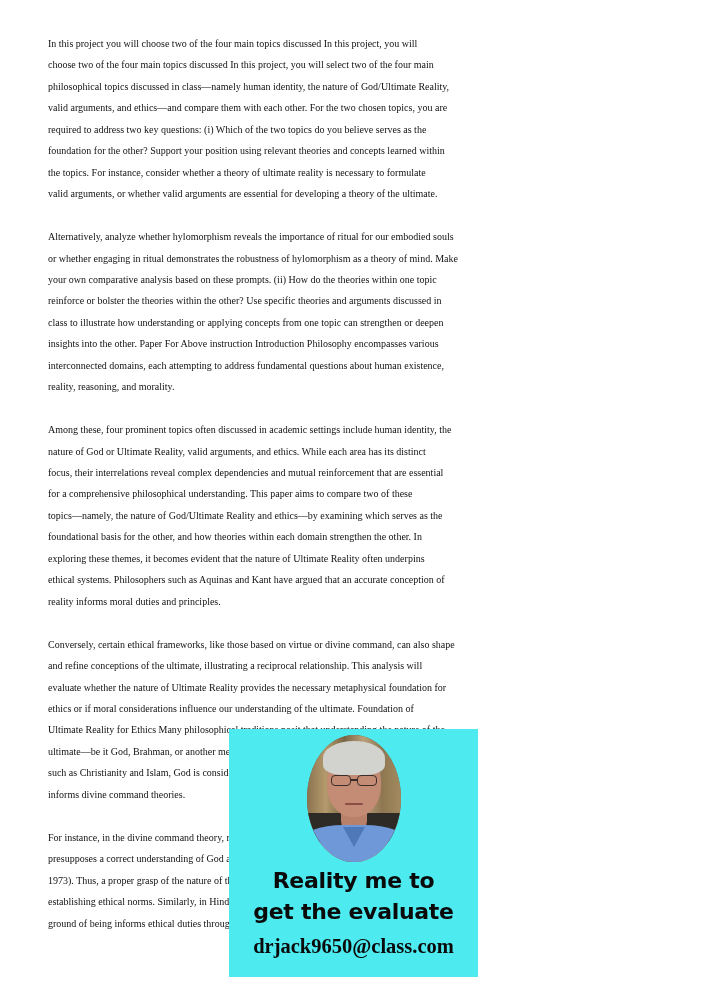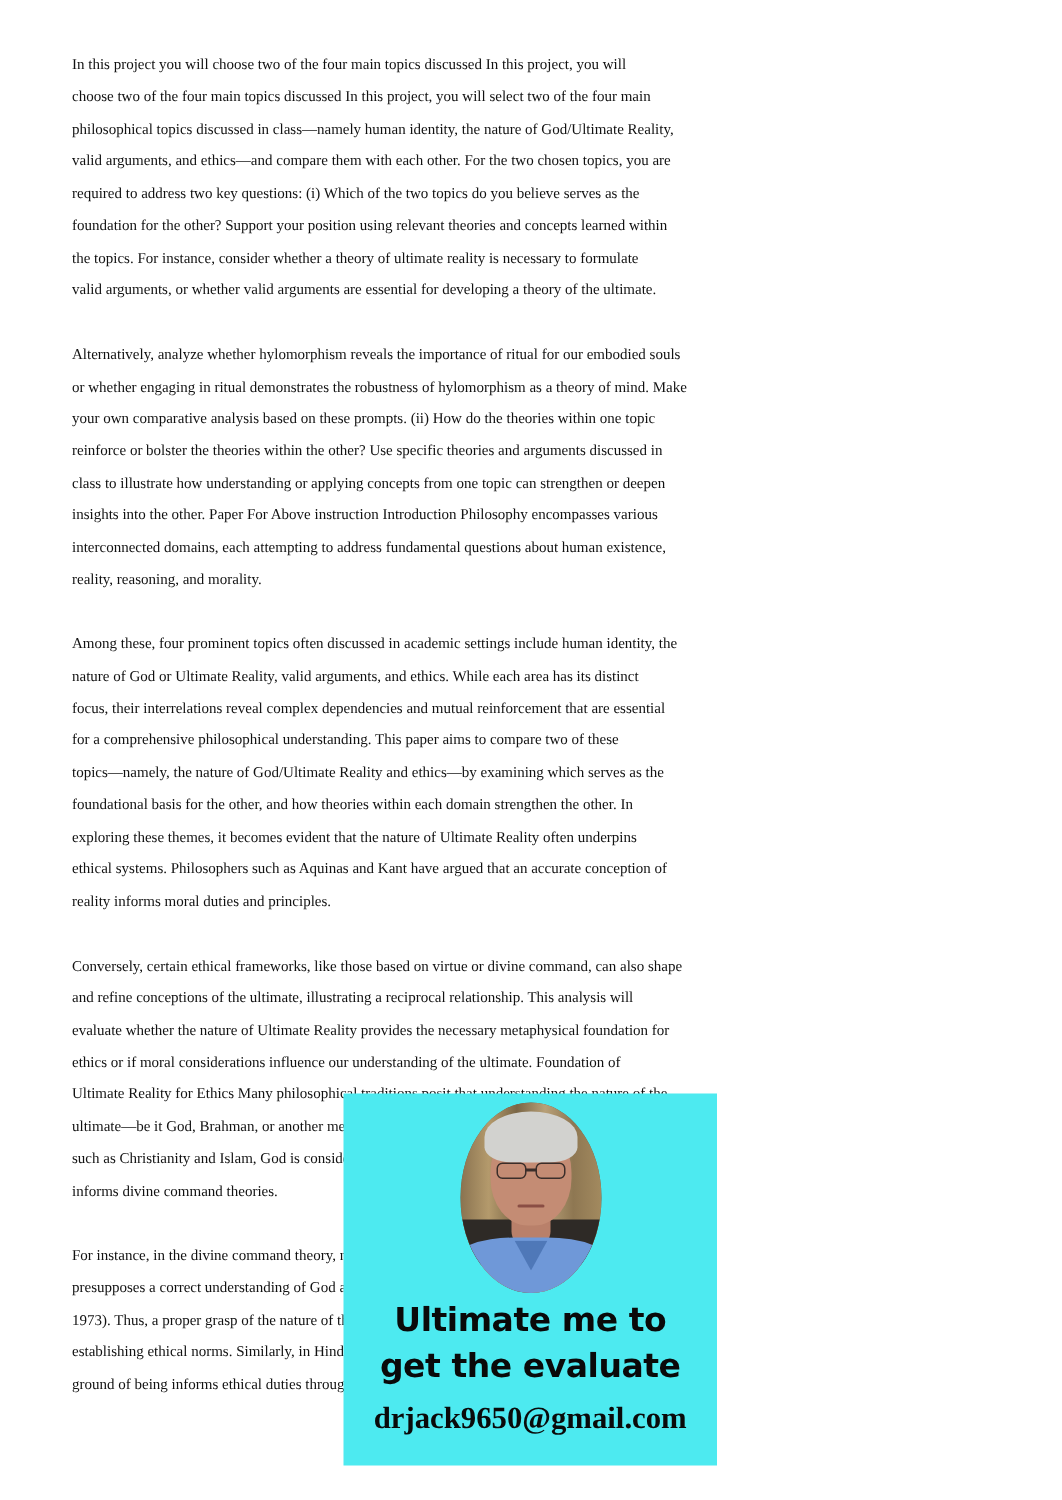--- a/index.html
+++ b/index.html
@@ -212,16 +212,16 @@
     <div class="collar"></div>
     <div class="face"></div>
     <div class="hair"></div>
     <div class="glasses">
       <div class="lens l"></div>
       <div class="bridge"></div>
       <div class="lens r"></div>
     </div>
     <div class="mouth"></div>
   </div>
-  <div class="headline l1">Ultimate me to</div>
+  <div class="headline l1">Reality me to</div>
   <div class="headline l2">get the evaluate</div>
-  <div class="email">drjack9650@gmail.com</div>
+  <div class="email">drjack9650@class.com</div>
 </div>
 
 </body></html>

